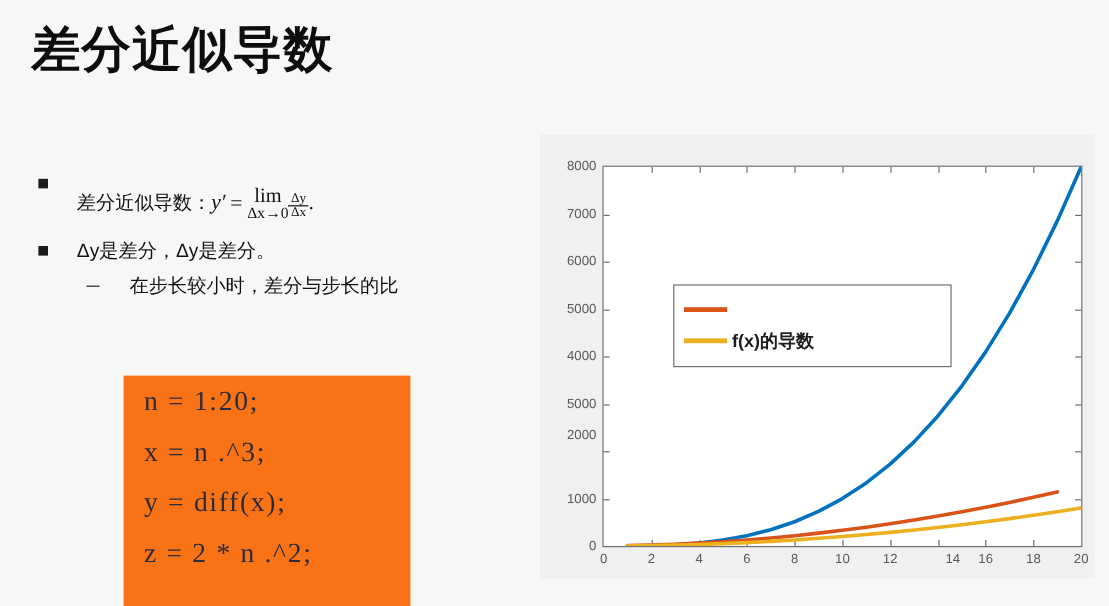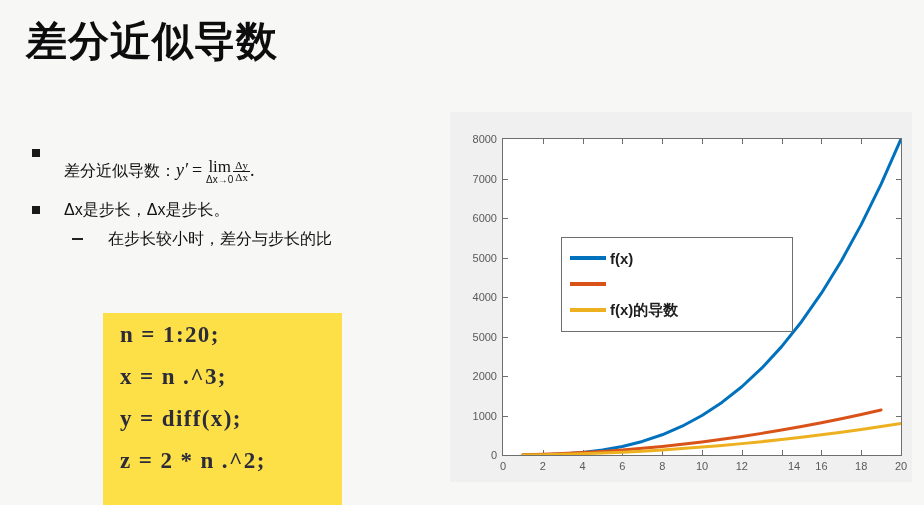--- a/index.html
+++ b/index.html
@@ -64,21 +64,21 @@
   }
   .frac .num { display:block; padding: 0 2px; margin-top: 18px; }
   .frac .den { display:block; border-top: 1.1px solid #111; padding: 0 2px; }
   .limwrap {
     display: inline-block;
     text-align: center;
     vertical-align: -0.45em;
     line-height: 1.0;
   }
   .limwrap .lim { display:block; font-family:"Liberation Serif",serif; font-style:normal; font-size:17px; }
-  .limwrap .sub { display:block; font-size: 10px; font-family:Liberation Sans, sans-serif; }
+  .limwrap .sub { display:block; font-size: 13px; font-family:Liberation Serif, serif; }
 
   .b2 {
     position: relative;
     margin-left: 36px;
     padding-left: 44px;
     font-size: 16px;
     color: #111;
     line-height: 1.3;
     font-family: "Liberation Sans", sans-serif;
     font-weight: 500;
@@ -89,25 +89,24 @@
     width: 11px; height: 1.6px;
     background: #222;
   }
 
   
   #code {
     position: absolute;
     left: 103px; top: 313px;
     width: 239px;
     height: 192px;
-    background: #fde047;
+    background: #f97316;
     padding: 10px 0 0 0;
     box-sizing: border-box;
     overflow: hidden;
-    font-weight: bold;
   }
   .codeline {
     font-family: "Liberation Serif", serif;
     font-size: 23px;
     color: #2b2b3a;
     letter-spacing: 1.4px;
     line-height: 1.0;
     padding: 0 0 0 17px;
     margin-bottom: 19px;
     white-space: pre;
@@ -198,21 +197,21 @@
 
   <div id="bullets">
 
     <div class="b1">
       <span class="sqmark"></span>
       <span class="b1txt">差分近似导数：</span><span class="math">y′</span><span class="math mathup" style="padding:0 4px;">=</span><span class="limwrap"><span class="lim">lim</span><span class="sub">Δx→0</span></span><span class="frac"><span class="num">Δy</span><span class="den">Δx</span></span><span class="math mathup">.</span>
     </div>
 
     <div class="b1" style="margin-bottom:8px;">
       <span class="sqmark"></span>
-      <span class="b1txt">Δx是步长，Δx是步长。</span>
+      <span class="b1txt">Δy是差分，Δy是差分。</span>
     </div>
 
     <div class="b2">
       <span class="dash"></span>
       <span>在步长较小时，差分与步长的比</span><br>
     </div>
 
   </div>
 
   <div id="code">
@@ -222,21 +221,21 @@
     <div class="codeline">z = 2 * n .^2;</div>
   </div>
 
   <div id="chart-panel">
     <div id="plot-area">
       <div id="ticks-y">
           <div class="ytick" style="top: 316px;">0</div>
           <div class="ytick" style="top: 276.5px;">1000</div>
           <div class="ytickmark" style="top: 276.5px;"></div>
           <div class="ytickmark r" style="top: 276.5px;"></div>
-          <div class="ytick" style="top: 237px; text-align: right;">2000</div>
+          <div class="ytick" style="top: 224px; text-align: right;">2000</div>
           <div class="ytickmark" style="top: 237px;"></div>
           <div class="ytickmark r" style="top: 237px;"></div>
           <div class="ytick" style="top: 197.5px;">5000</div>
           <div class="ytickmark" style="top: 197.5px;"></div>
           <div class="ytickmark r" style="top: 197.5px;"></div>
           <div class="ytick" style="top: 158px;">4000</div>
           <div class="ytickmark" style="top: 158px;"></div>
           <div class="ytickmark r" style="top: 158px;"></div>
           <div class="ytick" style="top: 118.5px;">5000</div>
           <div class="ytickmark" style="top: 118.5px;"></div>
@@ -281,24 +280,20 @@
           <div class="xtick" style="left: 398px;">20</div>
         </div>
       <svg class="curves" id="curves" width="398" height="316">
           <polyline points="19.90,315.96 39.80,315.68 59.70,314.93 79.60,313.47 99.50,311.06 119.40,307.47 139.30,302.45 159.20,295.78 179.10,287.20 199.00,276.50 218.90,263.43 238.80,247.74 258.70,229.22 278.60,207.61 298.50,182.69 318.40,154.21 338.30,121.94 358.20,85.64 378.10,45.07 398.00,0.00" fill="none" stroke="#0072BD" stroke-width="3" stroke-linejoin="round" stroke-linecap="round"></polyline>
           <polyline points="19.90,315.72 39.80,315.25 59.70,314.54 79.60,313.59 99.50,312.41 119.40,310.98 139.30,309.32 159.20,307.43 179.10,305.30 199.00,302.93 218.90,300.32 238.80,297.47 258.70,294.39 278.60,291.08 298.50,287.52 318.40,283.73 338.30,279.70 358.20,275.43 378.10,270.93" fill="none" stroke="#D95319" stroke-width="3" stroke-linejoin="round" stroke-linecap="round"></polyline>
           <polyline points="19.90,315.92 39.80,315.68 59.70,315.29 79.60,314.74 99.50,314.02 119.40,313.16 139.30,312.13 159.20,310.94 179.10,309.60 199.00,308.10 218.90,306.44 238.80,304.62 258.70,302.65 278.60,300.52 298.50,298.23 318.40,295.78 338.30,293.17 358.20,290.40 378.10,287.48 398.00,284.40" fill="none" stroke="#EDB120" stroke-width="3" stroke-linejoin="round" stroke-linecap="round"></polyline>
         </svg>
 
       <div id="legend">
         <div class="legrow">
-          <span class="legline" style="background: rgb(0, 114, 189);"></span>
-          <span class="leglabel">f(x)</span>
-        </div>
-        <div class="legrow">
           <span class="legline" style="background: rgb(217, 83, 25);"></span>
         </div>
         <div class="legrow">
           <span class="legline" style="background: rgb(237, 177, 32);"></span>
           <span class="leglabel">f(x)的导数</span>
         </div>
       </div>
     </div>
   </div>
 

